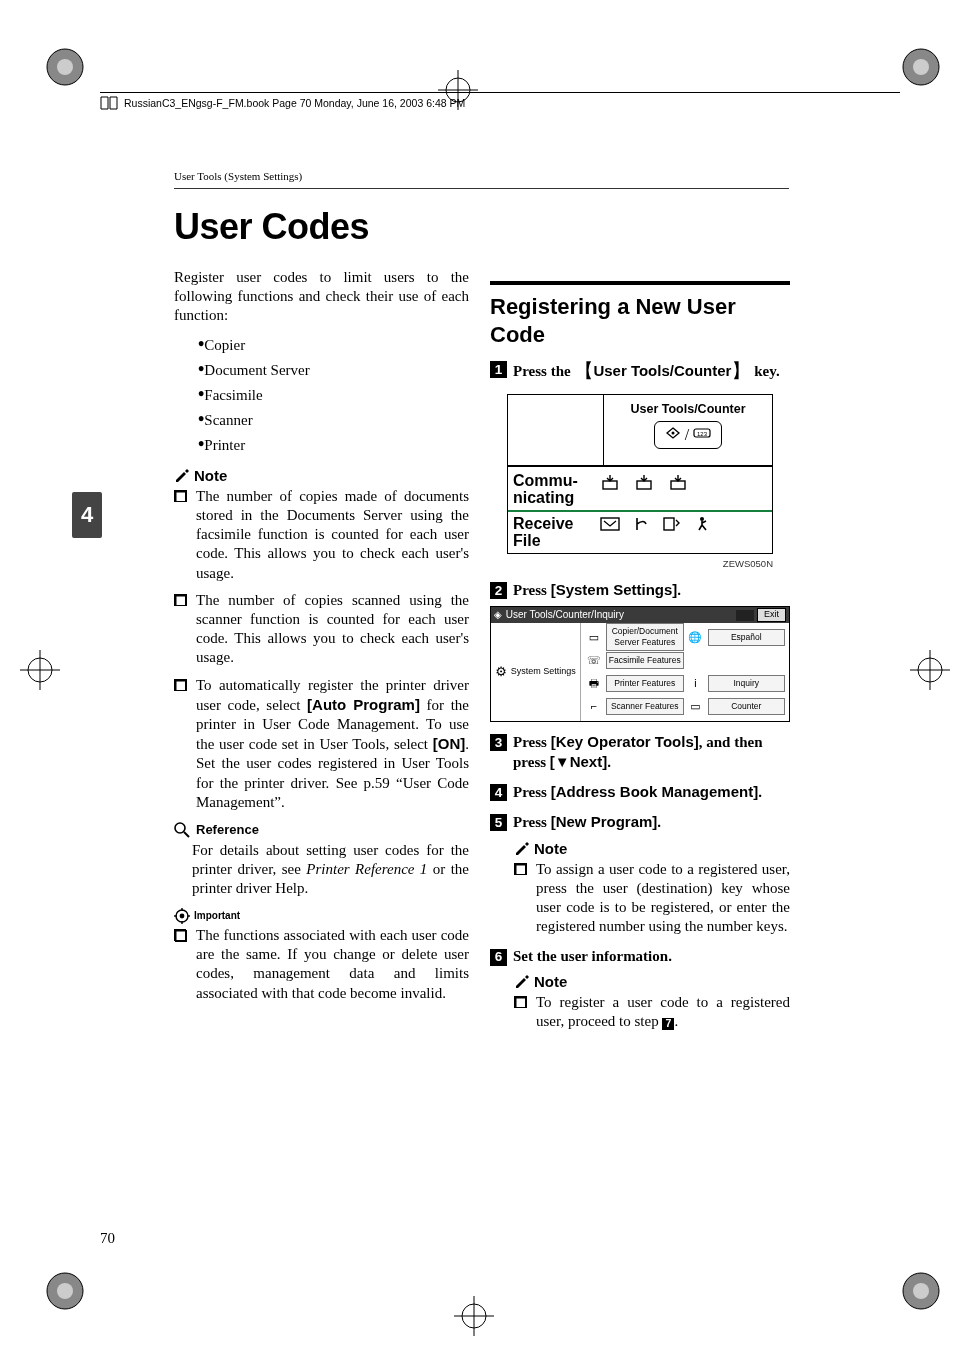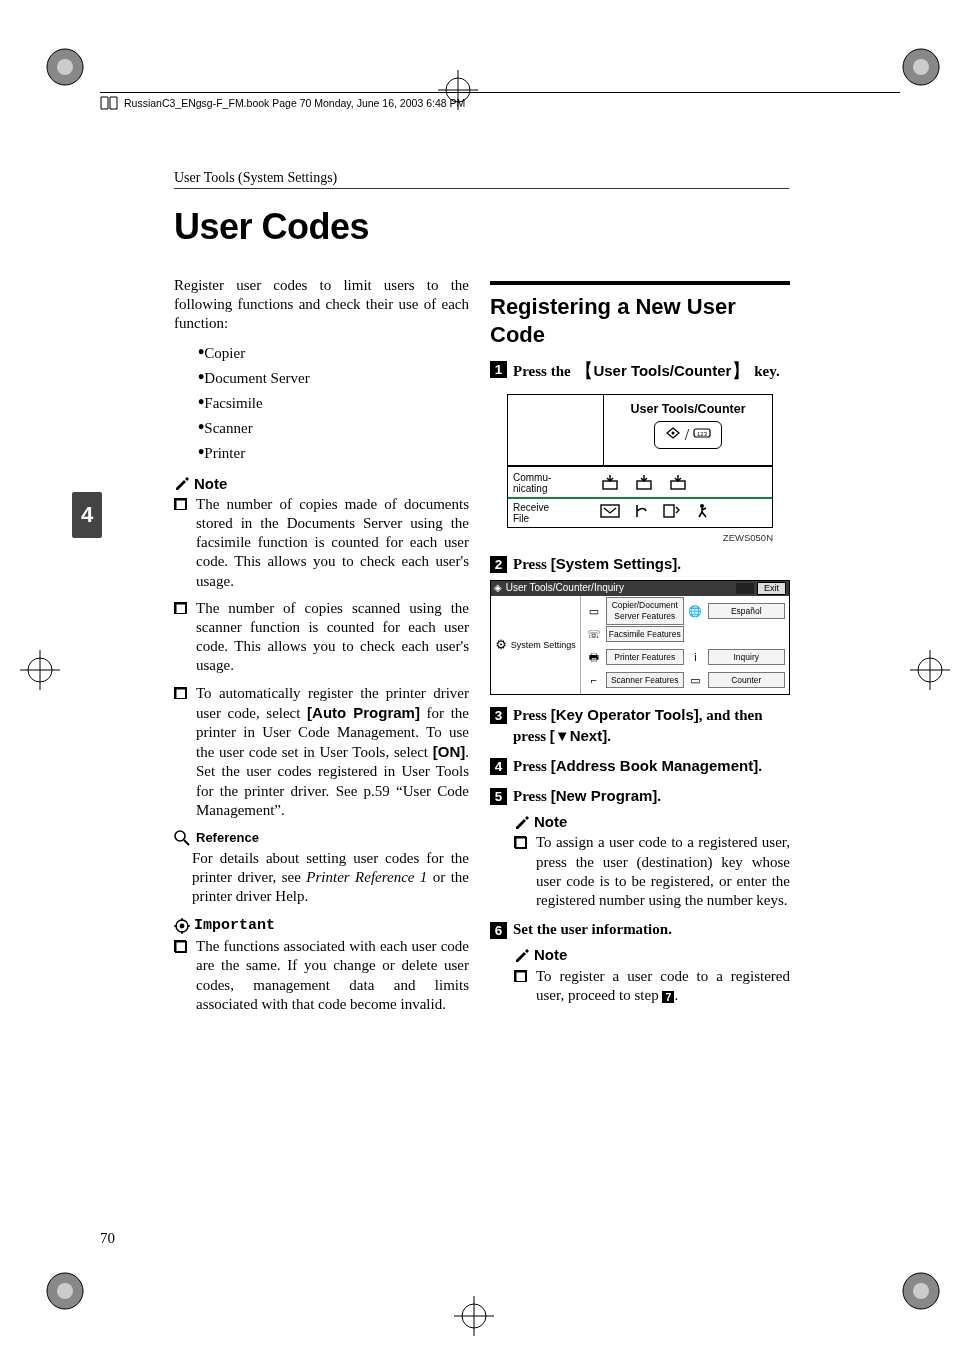--- a/index.html
+++ b/index.html
@@ -1,56 +1,56 @@
 <!DOCTYPE html>
 <html><head>
 <meta charset="utf-8">
 <style>
   * { box-sizing: border-box; margin: 0; padding: 0; }
   html, body { width: 954px; height: 1348px; font-family: "Times New Roman", serif; color: #000; background: #fff; }
   .page { position: relative; width: 954px; height: 1348px; }
   .reg-mark { position: absolute; width: 50px; height: 50px; }
   .header-rule { position: absolute; left: 100px; top: 92px; width: 800px; border-top: 1px solid #000; }
   .book-header { position: absolute; left: 124px; top: 97px; font-size: 10.5px; font-family: Arial, sans-serif; }
-  .running-head { position: absolute; left: 174px; top: 170px; font-size: 14px; font-family: "Times New Roman"; }
+  .running-head { position: absolute; left: 174px; top: 170px; font-size: 11px; font-family: "Times New Roman"; }
   .running-rule { position: absolute; left: 174px; top: 188px; width: 615px; border-top: 1px solid #333; }
   .title { position: absolute; left: 174px; top: 206px; font-family: Arial, sans-serif; font-weight: 700; font-size: 36px; letter-spacing: -0.5px; }
-  .col1 { position: absolute; left: 174px; top: 276px; width: 295px; font-size: 15px; line-height: 1.28; }
+  .col1 { position: absolute; left: 174px; top: 268px; width: 295px; font-size: 15px; line-height: 1.28; }
   .col2 { position: absolute; left: 490px; top: 281px; width: 300px; font-size: 15px; line-height: 1.28; }
   .intro { text-align: justify; }
   ul.bullets { list-style: none; margin: 7px 0 10px 0; }
   ul.bullets li { padding-left: 24px; position: relative; margin: 2px 0; }
   ul.bullets li:before { content: "•"; position: absolute left: 8px; left: 6px; top: -1px; font-weight: bold; font-size: 18px; }
   .note-head { display: flex; align-items: center; gap: 4px; margin: 6px 0 2px 0; }
   .note-head .lbl { font-family: Arial, sans-serif; font-weight: bold; font-size: 15px; }
   .ref-head { display: flex; align-items: center; gap: 6px; margin: 10px 0 2px 0; }
   .ref-head .lbl { font-family: Arial, sans-serif; font-weight: bold; font-size: 13px; }
   .imp-head { display: flex; align-items: center; gap: 4px; margin: 10px 0 2px 0; }
-  .imp-head .lbl { font-family: Liberation Mono, monospace; font-weight: bold; font-size: 15px; }
+  .imp-head .lbl { font-family: Liberation Sans, sans-serif; font-weight: bold; font-size: 10px; }
   .check-list { list-style: none; }
   .check-list li { position: relative; padding-left: 22px; text-align: justify; margin-bottom: 8px; }
   .check-list li .box { position: absolute; left: 0; top: 3px; width: 12px; height: 12px; border: 1.6px solid #000; background: #fff; box-shadow: 2px 2px 0 -0.5px #000 inset, 2px 2px 0 0 #fff; }
   .check-list li .box:after { content:""; position:absolute; left:-0.5px; top:-0.5px; width:10px; height:10px; border:1.4px solid #000; }
   .ref-body { padding-left: 18px; text-align: justify; }
   .imp-body { }
   .h2 { font-family: Arial, sans-serif; font-weight: bold; font-size: 22px; margin: 8px 0 6px 0; }
   .h2-rule { height: 4px; background: #000; width: 300px; margin-bottom: 6px; }
   .step { display: flex; gap: 6px; align-items: flex-start; margin: 10px 0 4px 0; }
   .step .num { width: 17px; height: 17px; background: #000; color: #fff; font-family: Arial, sans-serif; font-weight: bold; font-size: 13.5px; display: flex; align-items: center; justify-content: center; flex: 0 0 auto; margin-top: 2px; }
   .step .body { flex: 1; font-weight: bold; font-size: 15px; }
   .step .body .sans { font-family: Arial, sans-serif; }
   .step .body .reg { font-weight: bold; font-family: "Times New Roman"; }
   .panel1 { margin: 10px auto 4px auto; width: 266px; border: 1px solid #000; padding: 0; }
   .panel1 .top { border-bottom: 1px solid #000; display:flex; }
   .panel1 .top .left { width: 96px; border-right: 1px solid #000; height: 70px; }
   .panel1 .top .right { flex:1; text-align:center; padding: 6px 0; }
   .panel1 .top .right .utc { font-family: Arial, sans-serif; font-size: 12.5px; font-weight: bold; }
   .panel1 .top .right .btn { display:inline-block; border:1px solid #000; border-radius:6px; padding:3px 10px; margin-top:4px; font-size:15px; }
   .panel1 .bot { display:flex; border-top: 2px solid #fff; }
-  .panel1 .bot .lab { width: 86px; font-family: Arial, sans-serif; font-size: 10px; font-weight: normal; padding: 3px 5px; line-height: 1.1; }
+  .panel1 .bot .lab { width: 86px; font-family: Arial, sans-serif; font-size: 16px; font-weight: bold; padding: 3px 5px; line-height: 1.1; }
   .panel1 .bot .icons { flex:1; display:flex; gap:14px; padding:4px 6px; font-size:17px; }
   .panel-id { text-align: right; font-size: 9.5px; font-family: Arial, sans-serif; color:#333; width: 266px; margin: 2px auto 0 auto; }
   .screenshot { margin: 6px 0 0 0; width: 300px; border: 1px solid #000; }
   .screenshot .bar { display:flex; align-items:center; background:#3a3a3a; color:#fff; font-family: Arial, sans-serif; font-size:10px; padding: 1px 3px; }
   .screenshot .bar .diamond { color:#fff; margin-right:4px; }
   .screenshot .bar .spacer { flex:1; }
   .screenshot .bar .clock { background:#222; padding: 0 3px; font-size:8.5px; margin-right:3px; }
   .screenshot .bar .exit { background:#ddd; color:#000; border:1px solid #000; padding:0 6px; font-size:9px; }
   .screenshot .body { display:flex; background:#fff; }
   .screenshot .left { width: 90px; border-right: 1px solid #aaa; display:flex; align-items:center; justify-content:center; gap:4px; font-family: Arial, sans-serif; font-size:9px; padding: 18px 3px; }

